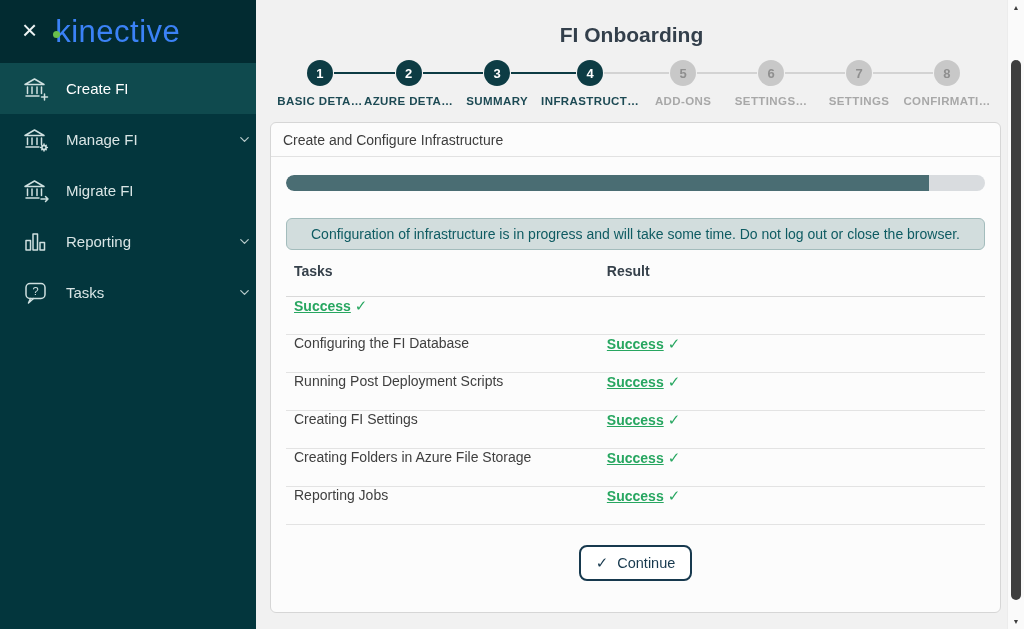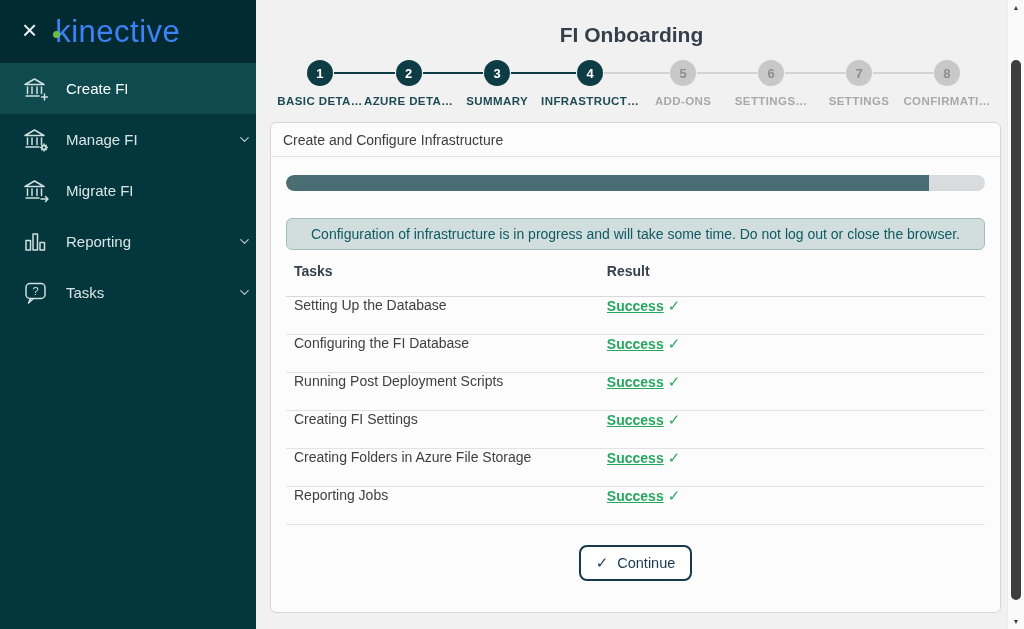--- a/index.html
+++ b/index.html
@@ -206,21 +206,20 @@
 
         <div class="alert">Configuration of infrastructure is in progress and will take some time. Do not log out or close the browser.</div>
 
         <div class="tasks-table">
           <div class="trow head">
             <div class="tcell-task">Tasks</div>
             <div class="tcell-result">Result</div>
           </div>
 
           <div class="trow">
-            <div class="tcell-task">Setting Up the Database</div>
             <div class="tcell-result"><span class="success">Success</span><span class="scheck">✓</span></div>
           </div>
           <div class="trow">
             <div class="tcell-task">Configuring the FI Database</div>
             <div class="tcell-result"><span class="success">Success</span><span class="scheck">✓</span></div>
           </div>
           <div class="trow">
             <div class="tcell-task">Running Post Deployment Scripts</div>
             <div class="tcell-result"><span class="success">Success</span><span class="scheck">✓</span></div>
           </div>

